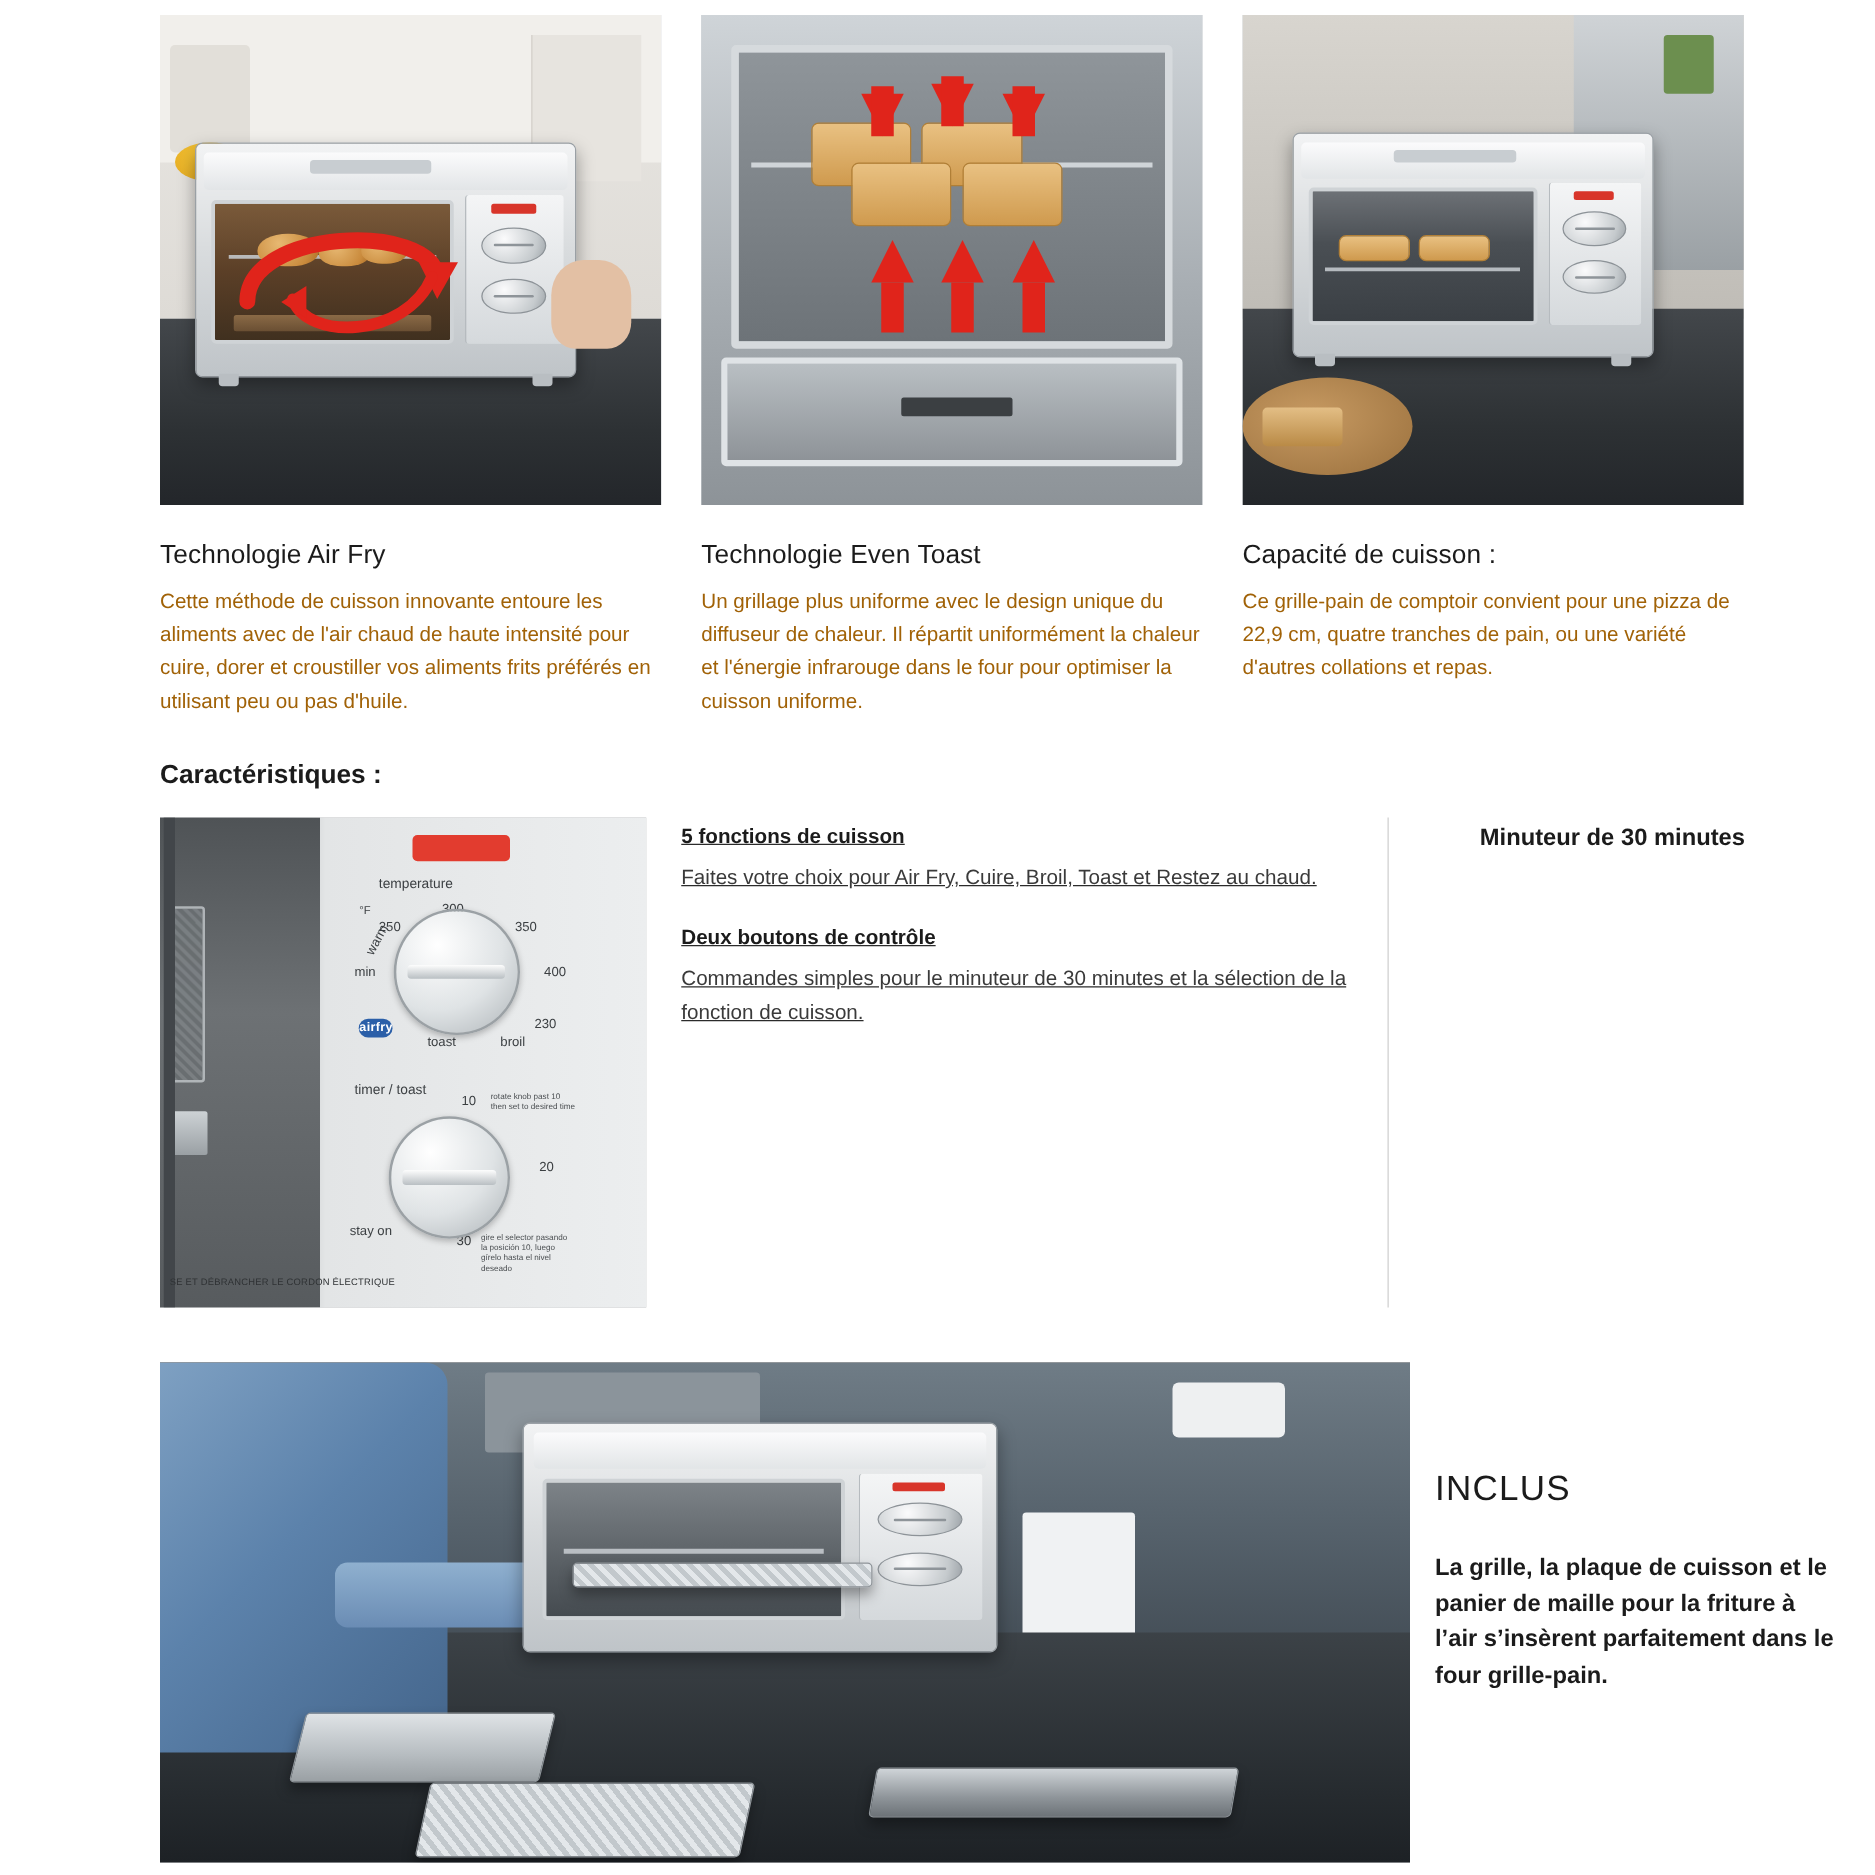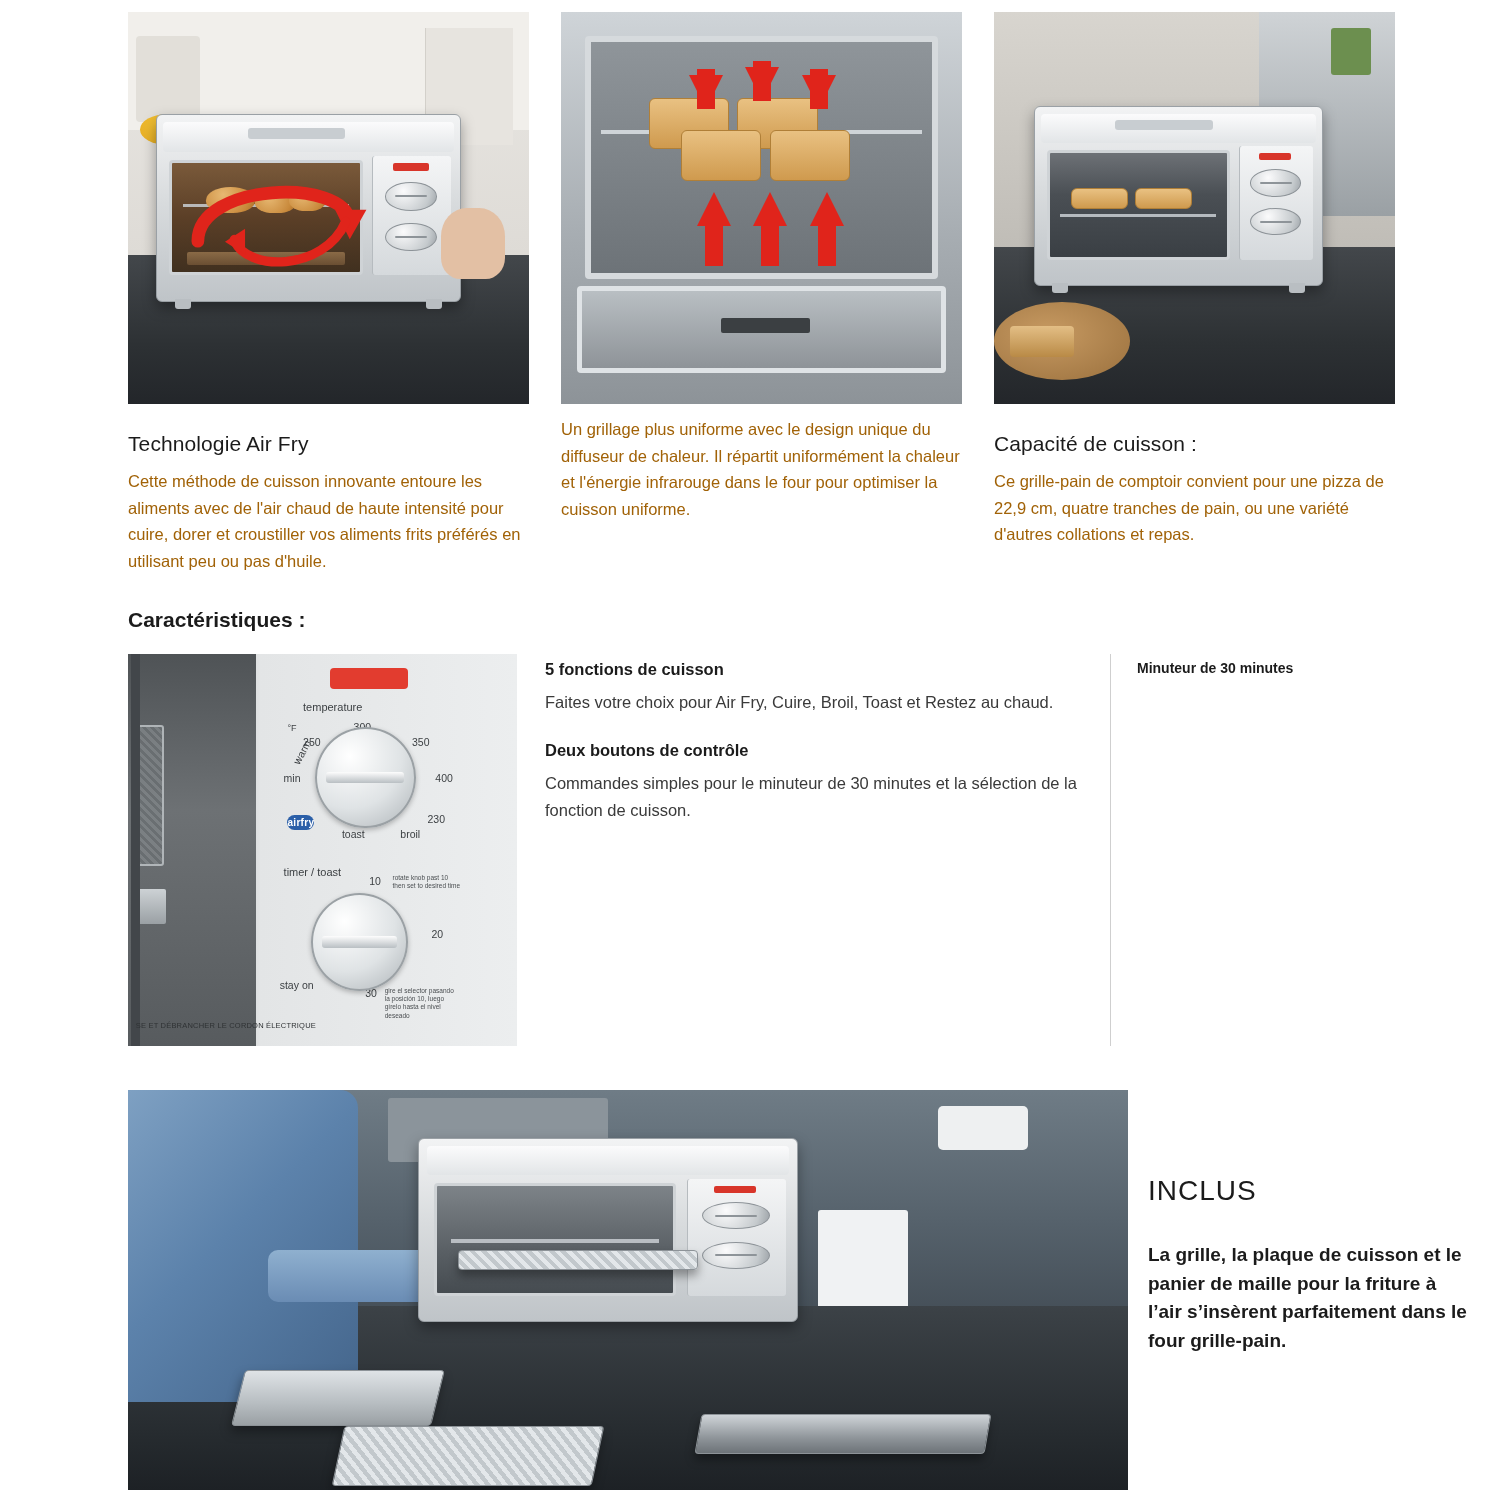--- a/index.html
+++ b/index.html
@@ -134,40 +134,40 @@
     display: flex;
     gap: 28px;
   }
   .panel-photo {
     width: 389px; height: 392px;
     background: #b9bcbd;
     position: relative;
     overflow: hidden;
     flex: 0 0 389px;
   }
-  .spec-col { flex: 1 1 auto; padding-top: 6px; }
+  .spec-col { flex: 1 1 auto; padding-top: 6px; text-decoration: underline; }
   .spec-h {
     font-size: 16.5px;
     font-weight: 700;
     color: #1b1b1b;
   }
   .spec-p {
     margin-top: 10px;
     font-size: 16.5px;
     line-height: 1.6;
     color: #3a3a3a;
   }
   .spec-block + .spec-block { margin-top: 26px; }
   .spec-right {
     flex: 0 0 286px;
     padding-left: 26px;
     border-left: 1px solid #cfcfcf;
     padding-top: 6px;
   }
-  .spec-right .spec-h { font-size: 14px; }
+  .spec-right .spec-h { font-size: 19px; text-align: right; }
   .spec-right .spec-p { font-size: 14.5px; line-height: 1.55; margin-top: 8px; }
 
   
   .cp { position:absolute; inset:0; background:linear-gradient(90deg,#6e7275 0%,#8e9295 18%,#e3e5e6 34%,#eceeef 100%); }
   .cp-dark { position:absolute; left:0; top:0; width:33%; height:100%; background:linear-gradient(180deg,#4f5356,#6d7174 40%,#575b5e); }
   .cp-basket{ position:absolute; left:6%; top:18%; width:22%; height:36%; border:2px solid #b8bdc0; border-radius:3px; background:repeating-linear-gradient(45deg,#7d8285 0 3px,#6a6f72 3px 6px); opacity:.9;}
   .cp-tray{ position:absolute; left:4%; top:60%; width:26%; height:9%; background:linear-gradient(180deg,#cdd2d5,#9aa0a4); border-radius:2px;}
   .cp-red { position:absolute; left:52%; top:3.5%; width:20%; height:5.5%; background:#e23c2f; border-radius:4px; }
   .cp-label { position:absolute; font-size:11px; color:#3b3f42; }
   .cp-knob {
@@ -320,20 +320,21 @@
               <span class="tail"></span>
             </div>
           <div class="arrow" style="left:62%;top:46%;">
               <span class="tail"></span>
             </div>
 
           <div style="position:absolute;left:4%;top:70%;right:4%;height:22%;background:linear-gradient(180deg,#b9bfc3,#8e9398);border:5px solid #dfe3e6;border-radius:4px;"></div>
           <div style="position:absolute;left:40%;top:78%;width:22%;height:4%;background:#3b3f42;border-radius:2px;"></div>
         </div>
       </div>
+      <div class="feature-title">Technologie Even Toast</div>
       <div class="feature-body">Un grillage plus uniforme avec le design unique du diffuseur de chaleur. Il répartit uniformément la chaleur et l'énergie infrarouge dans le four pour optimiser la cuisson uniforme.</div>
     </div>
 
     <div class="feature-col">
       <div class="photo">
         <div class="scene">
           <div class="wall" style="background:linear-gradient(180deg,#d8d5cf,#bfbcb6);"></div>
           <div style="position:absolute;right:0;top:0;width:34%;height:52%;background:linear-gradient(180deg,#cfd3d6,#9aa0a4);"></div>
           <div style="position:absolute;right:6%;top:4%;width:10%;height:12%;background:#6c8f4f;border-radius:3px;"></div>
           <div class="counter" style="height:40%;"></div>

